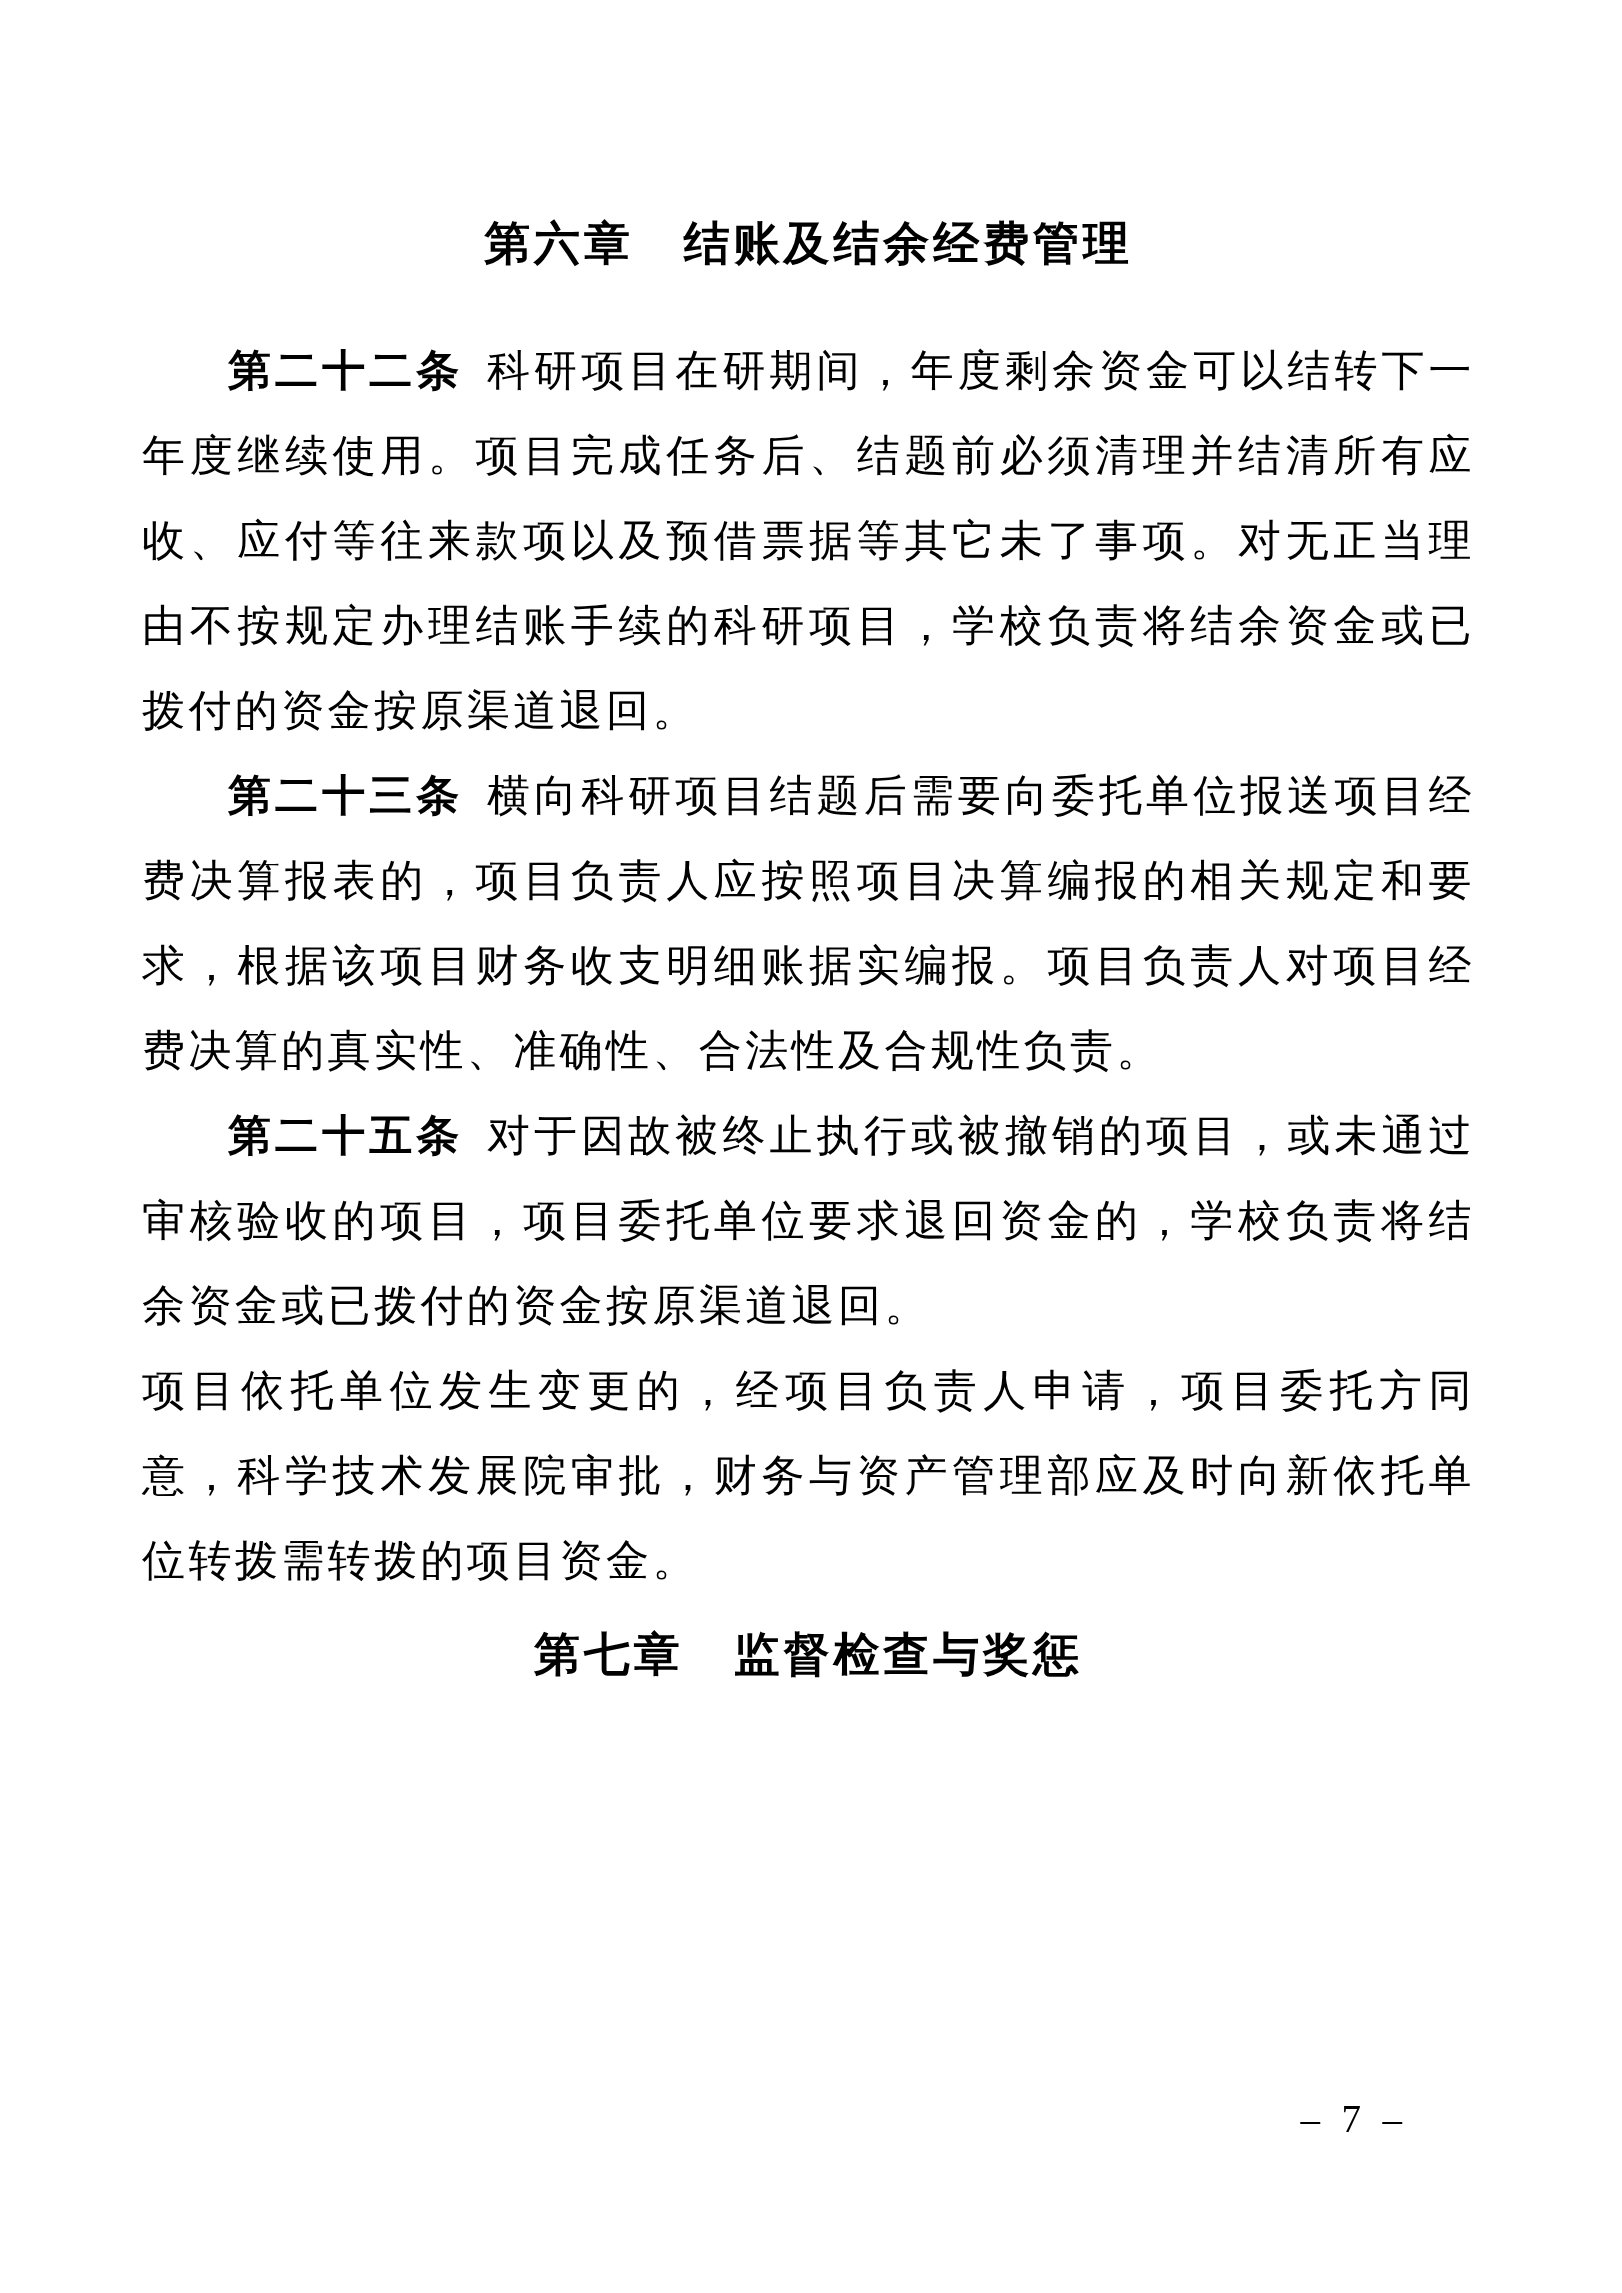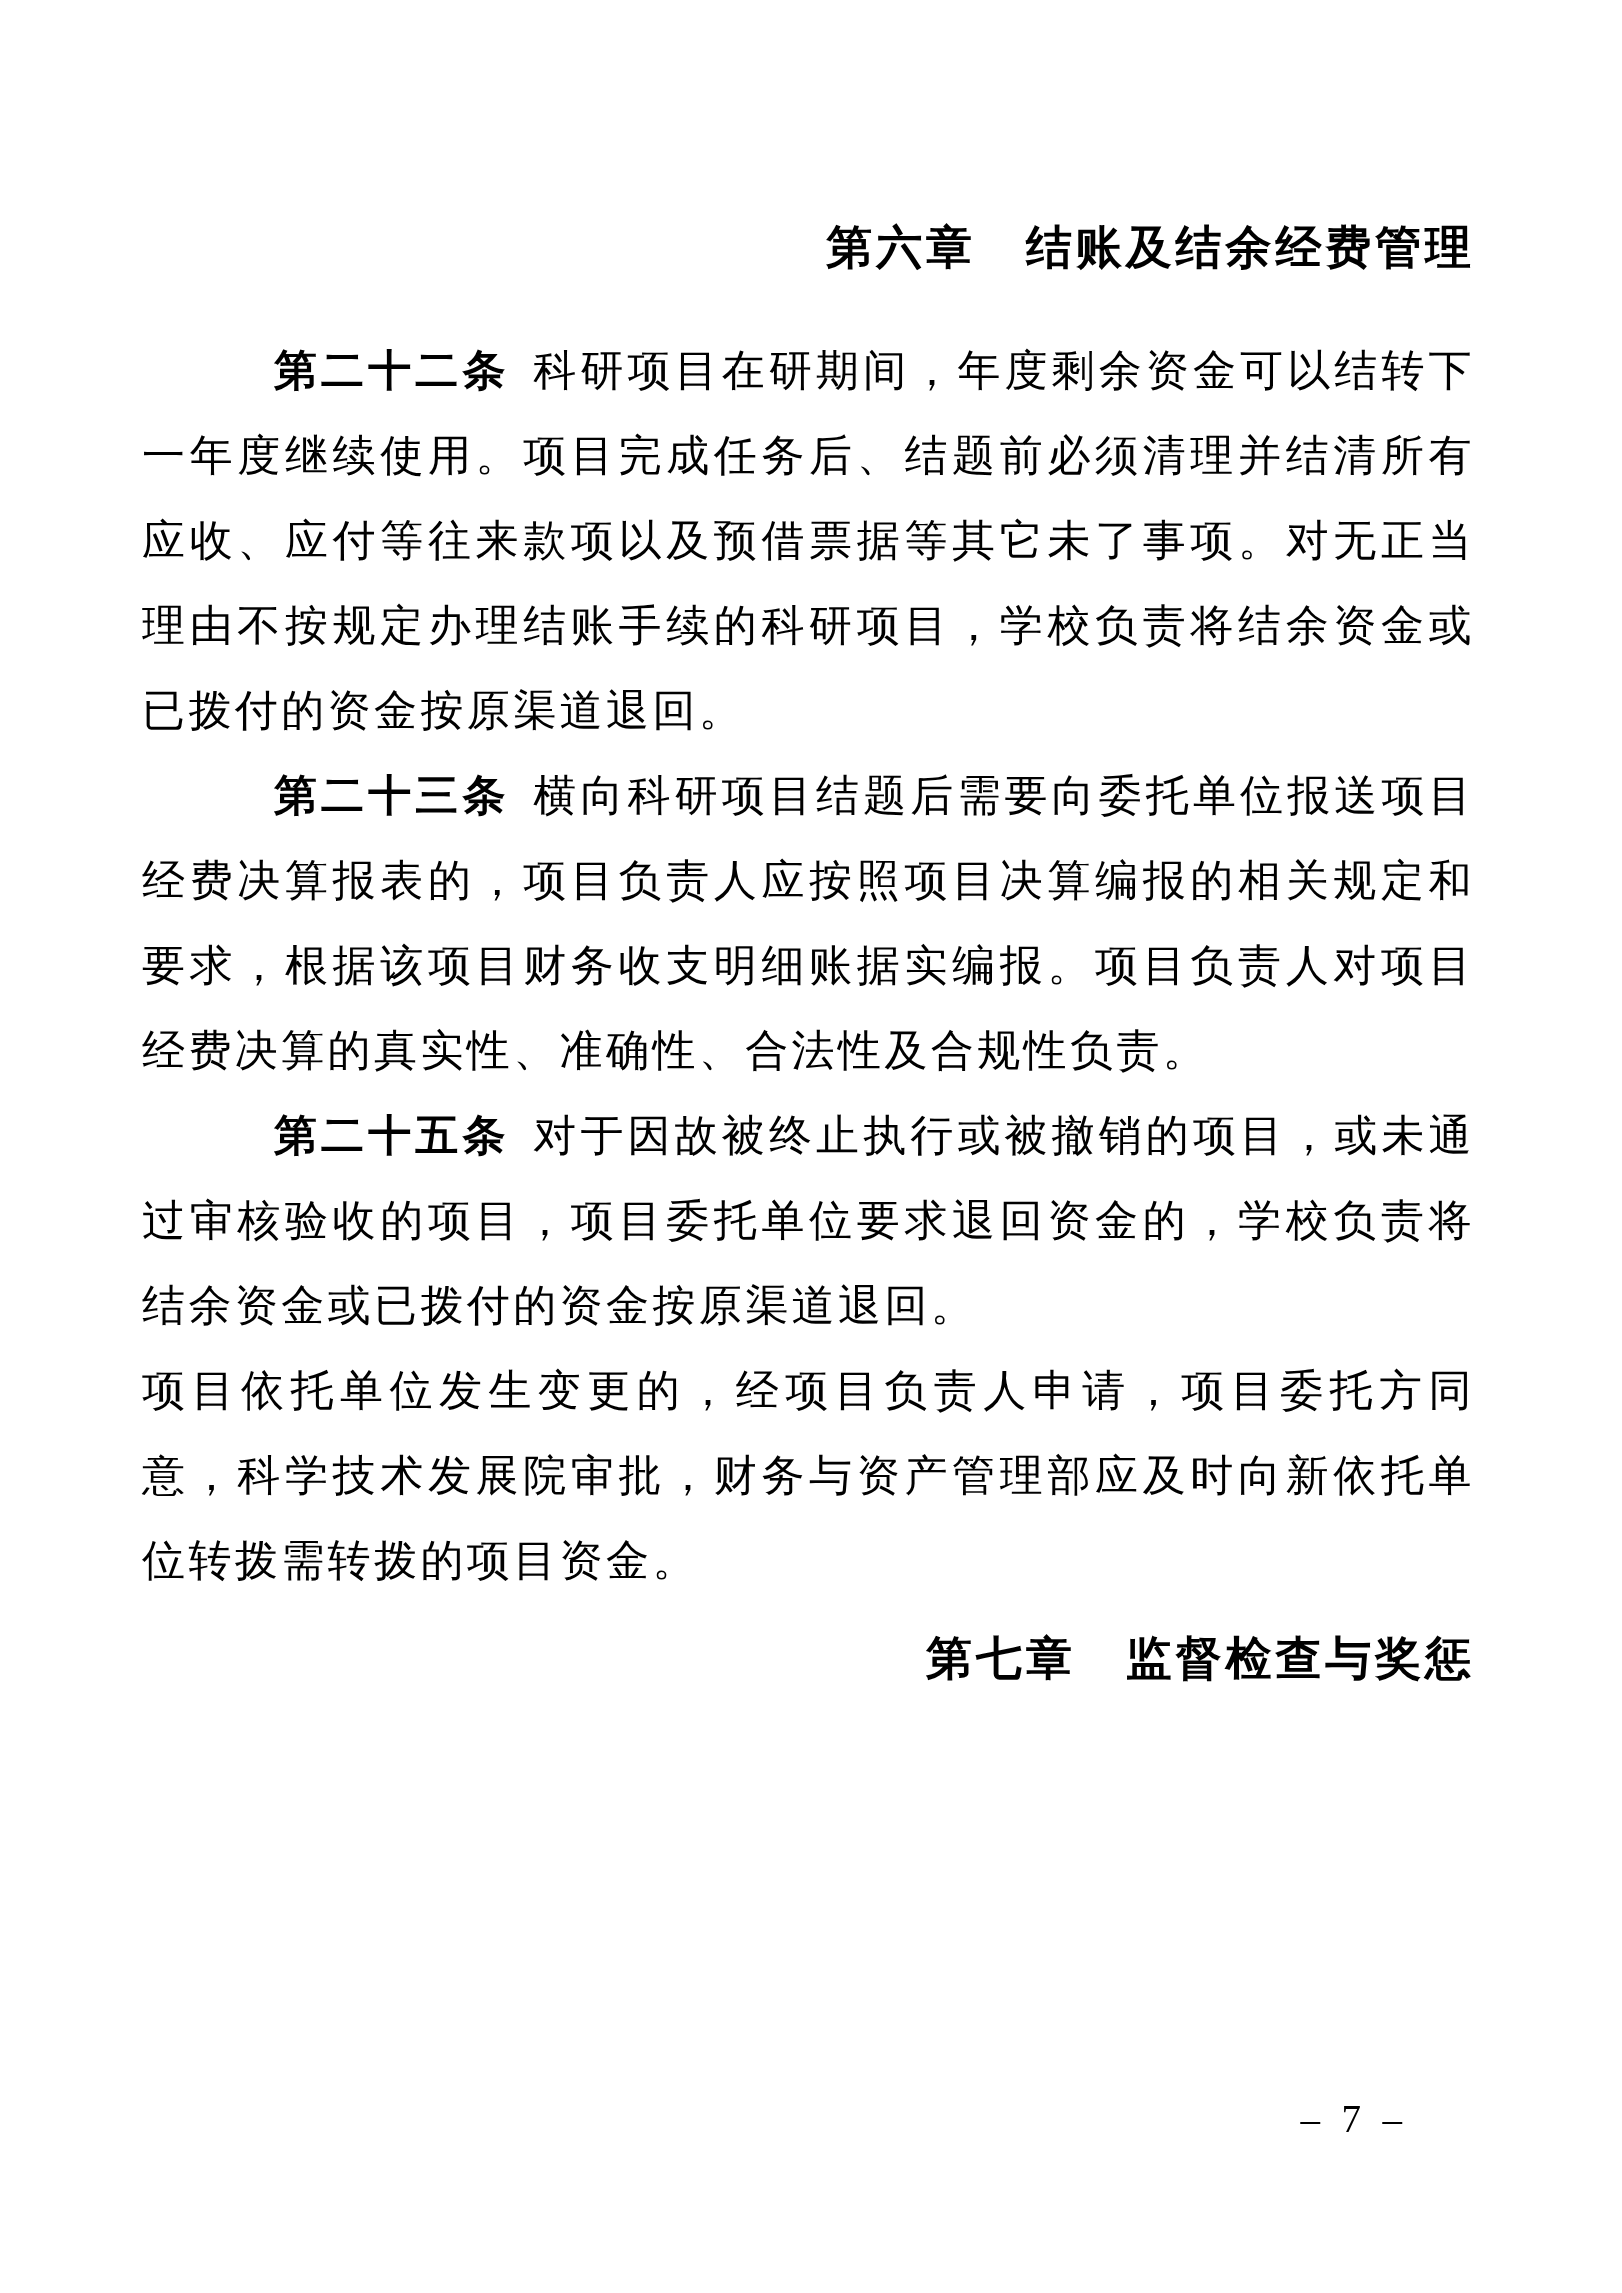--- a/index.html
+++ b/index.html
@@ -17,45 +17,44 @@
   }
   .page {
     position: absolute;
     top: 0; left: 0;
     width: 1622px;
     height: 2294px;
     box-sizing: border-box;
     padding: 218px 147px 0 142px;
   }
   .chapter-heading {
-    font-family: Liberation Sans, sans-serif;
+    font-family: Liberation Mono, monospace;
     font-weight: bold;
     font-size: 46px;
     line-height: 59px;
     letter-spacing: 3.9px;
-    text-align: right;
+    text-align: center;
     margin: 0 0 51px 0;
   }
   .chapter-heading.second {
     margin: 25.5px 0 43px 0;
   }
   .para {
     font-size: 43px;
     line-height: 85px;
     letter-spacing: 3.4px;
     text-align: justify;
     margin: 0;
   }
   .para.indent {
     text-indent: 2em;
   }
   .term {
     font-weight: bold;
     margin-right: 0.55em;
-    margin-left: 46px;
   }
   .page-number {
     position: absolute;
     top: 2096px;
     right: 214px;
     font-size: 39px;
     letter-spacing: 5.9px;
     font-family: "Liberation Serif", "DejaVu Serif", serif;
   }
 </style>

